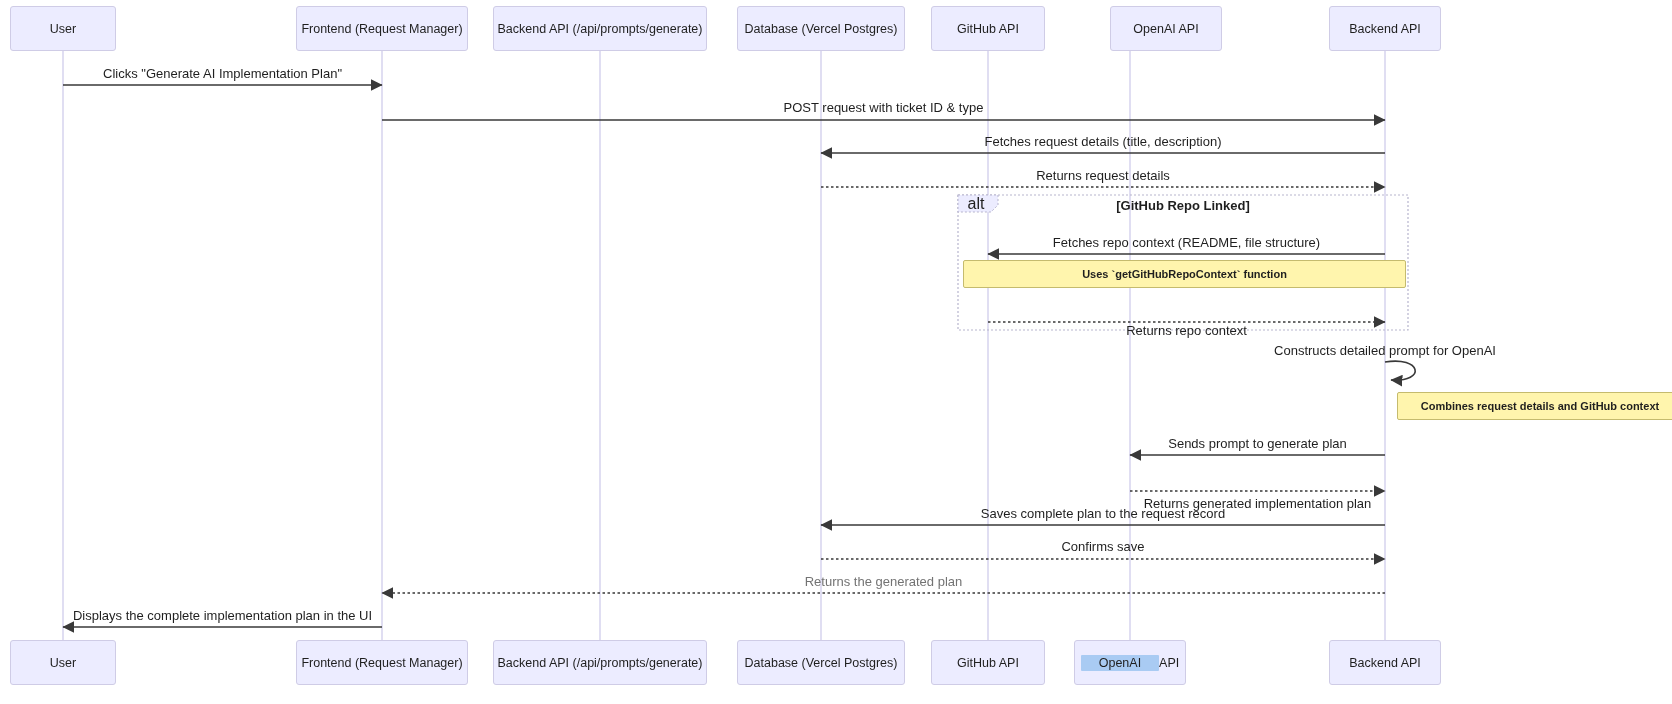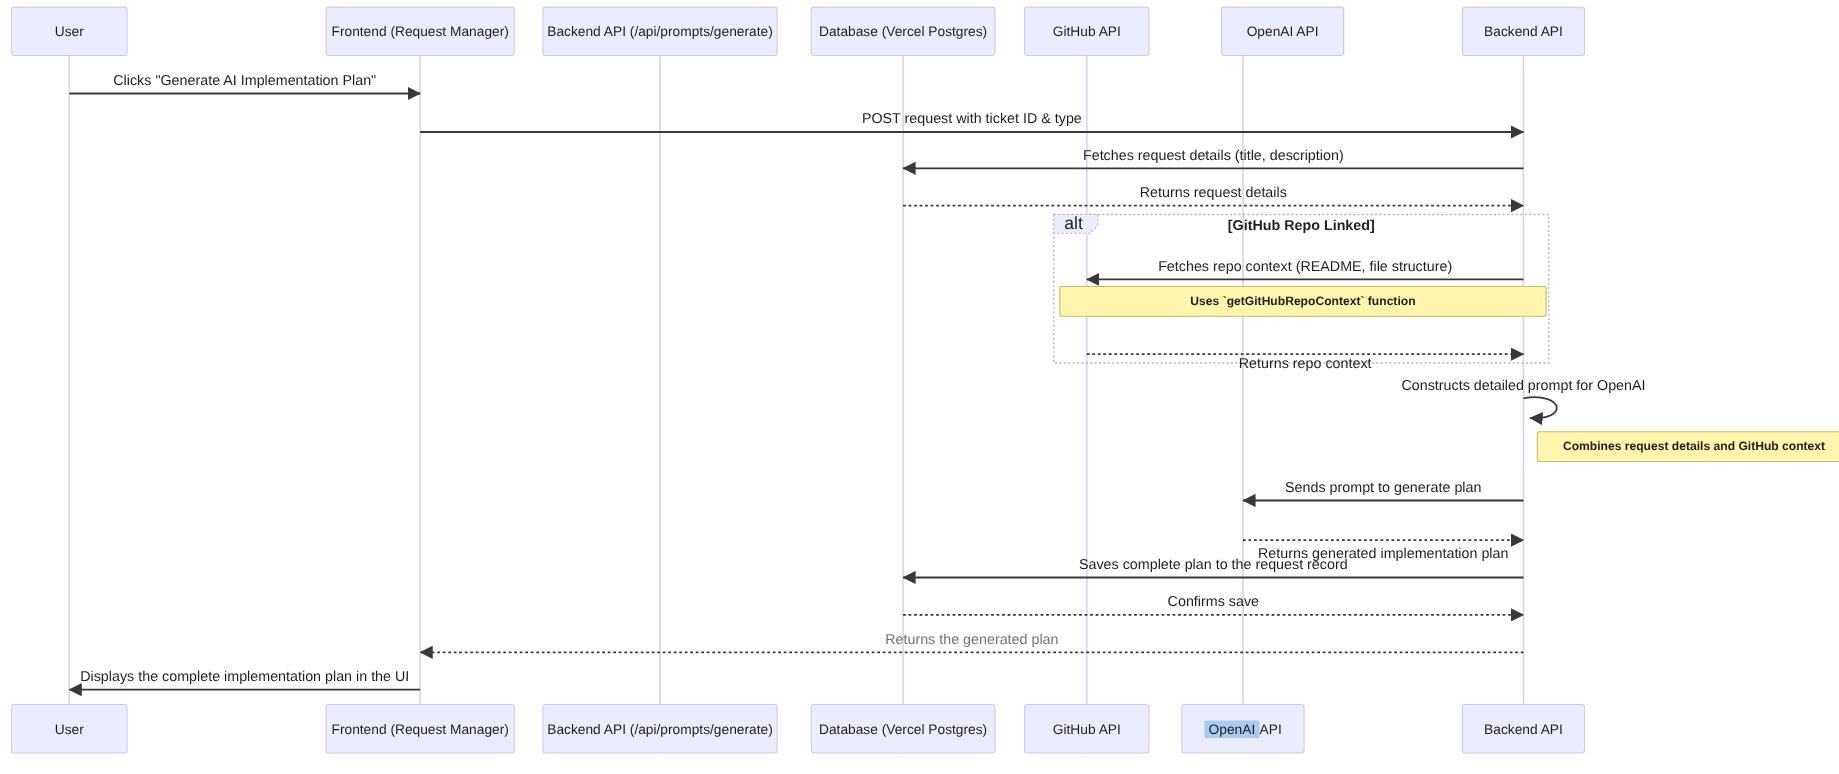--- a/index.html
+++ b/index.html
@@ -7,21 +7,21 @@
           font-family:"Liberation Sans",sans-serif;color:#1f1f1f;overflow:hidden}
   #canvas svg{position:absolute;left:0;top:0}
   #layer-labels{position:absolute;left:0;top:0;width:100%;height:100%}
   .actor-box{position:absolute;display:flex;align-items:center;justify-content:center;
              border-radius:3px;font-size:12.5px;white-space:nowrap;box-sizing:border-box}
   .msg-label{position:absolute;transform:translate(-50%,-50%);font-size:13px;white-space:nowrap}
   .note-box{position:absolute;display:flex;align-items:center;justify-content:center;
             font-size:11px;font-weight:700;white-space:nowrap;box-sizing:border-box;border-radius:2px}
   .condition-label{position:absolute;transform:translate(-50%,-50%);font-size:13px;font-weight:700;white-space:nowrap}
   .alt-label{position:absolute;transform:translate(-50%,-50%);font-size:16px;font-weight:400}
-  .sel-highlight{padding:1px 4px;border-radius:1px}
+  .sel-highlight{padding:1px 18px;border-radius:1px}
 </style>
 </head>
 <body>
 
 <div id="canvas">
   <svg id="layer-lines" width="1672" height="704">
     <defs>
       <marker id="arrowhead" markerUnits="userSpaceOnUse" markerWidth="12" markerHeight="12" viewBox="0 0 10 10" refX="9.5" refY="5" orient="auto">
         <path d="M0,0 L10,5 L0,10 Z" id="arrowhead-path" fill="#393939"></path>
       </marker>

